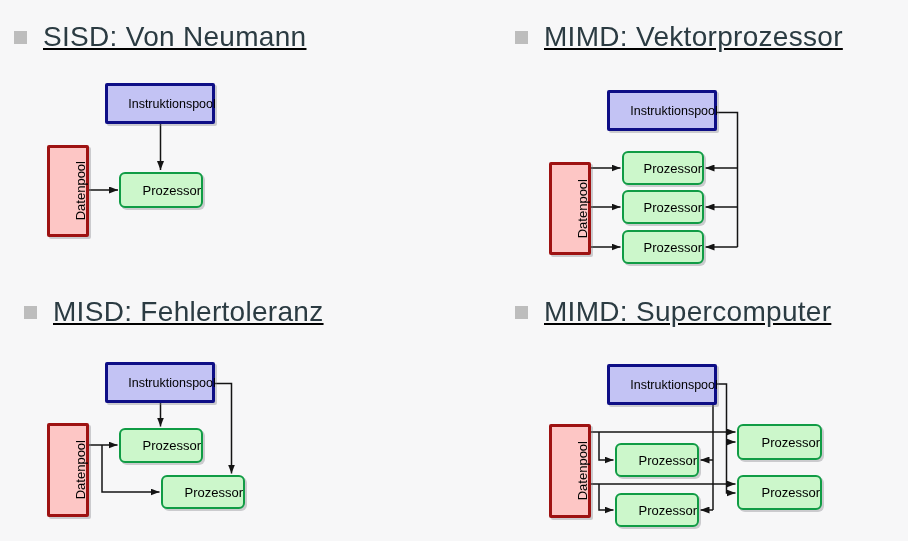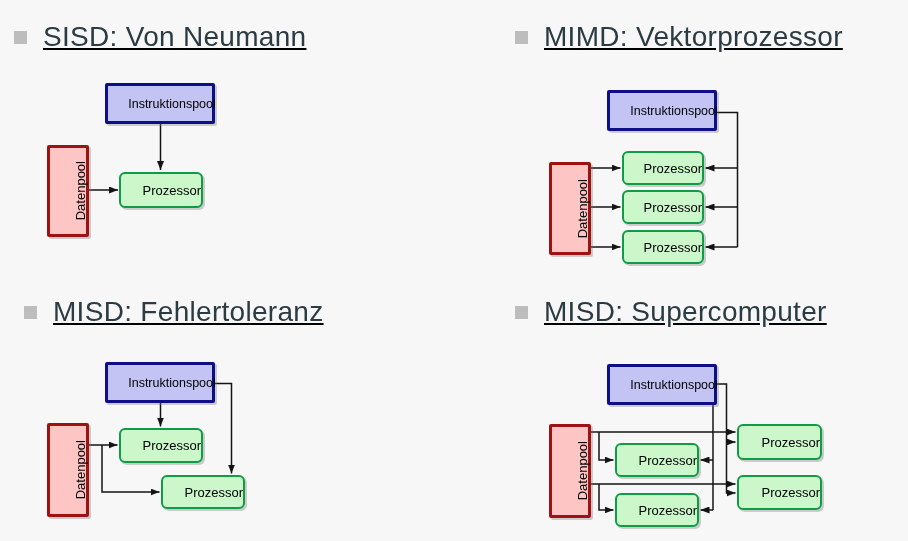--- a/index.html
+++ b/index.html
@@ -164,21 +164,21 @@
       <span>Prozessor</span>
     </div>
     <div class="box proc" style="left:161px; top:475px; width:84px; height:34px">
       <span>Prozessor</span>
     </div>
   </section>
 
   <section>
     <div class="qtitle" style="left:515px; top:296px">
       <span class="bullet"></span>
-      <span class="qtext">MISD: Supercomputer</span>
+      <span class="qtext">MIMD: Supercomputer</span>
     </div>
     <div class="box inst" style="left:607px; top:364px; width:110px; height:41px">
       <span>Instruktionspool</span>
     </div>
     <div class="box data" style="left:549px; top:424px; width:42px; height:94px">
       <span class="vlabel">Datenpool</span>
     </div>
     <div class="box proc" style="left:615px; top:443px; width:84px; height:34px">
       <span>Prozessor</span>
     </div>

